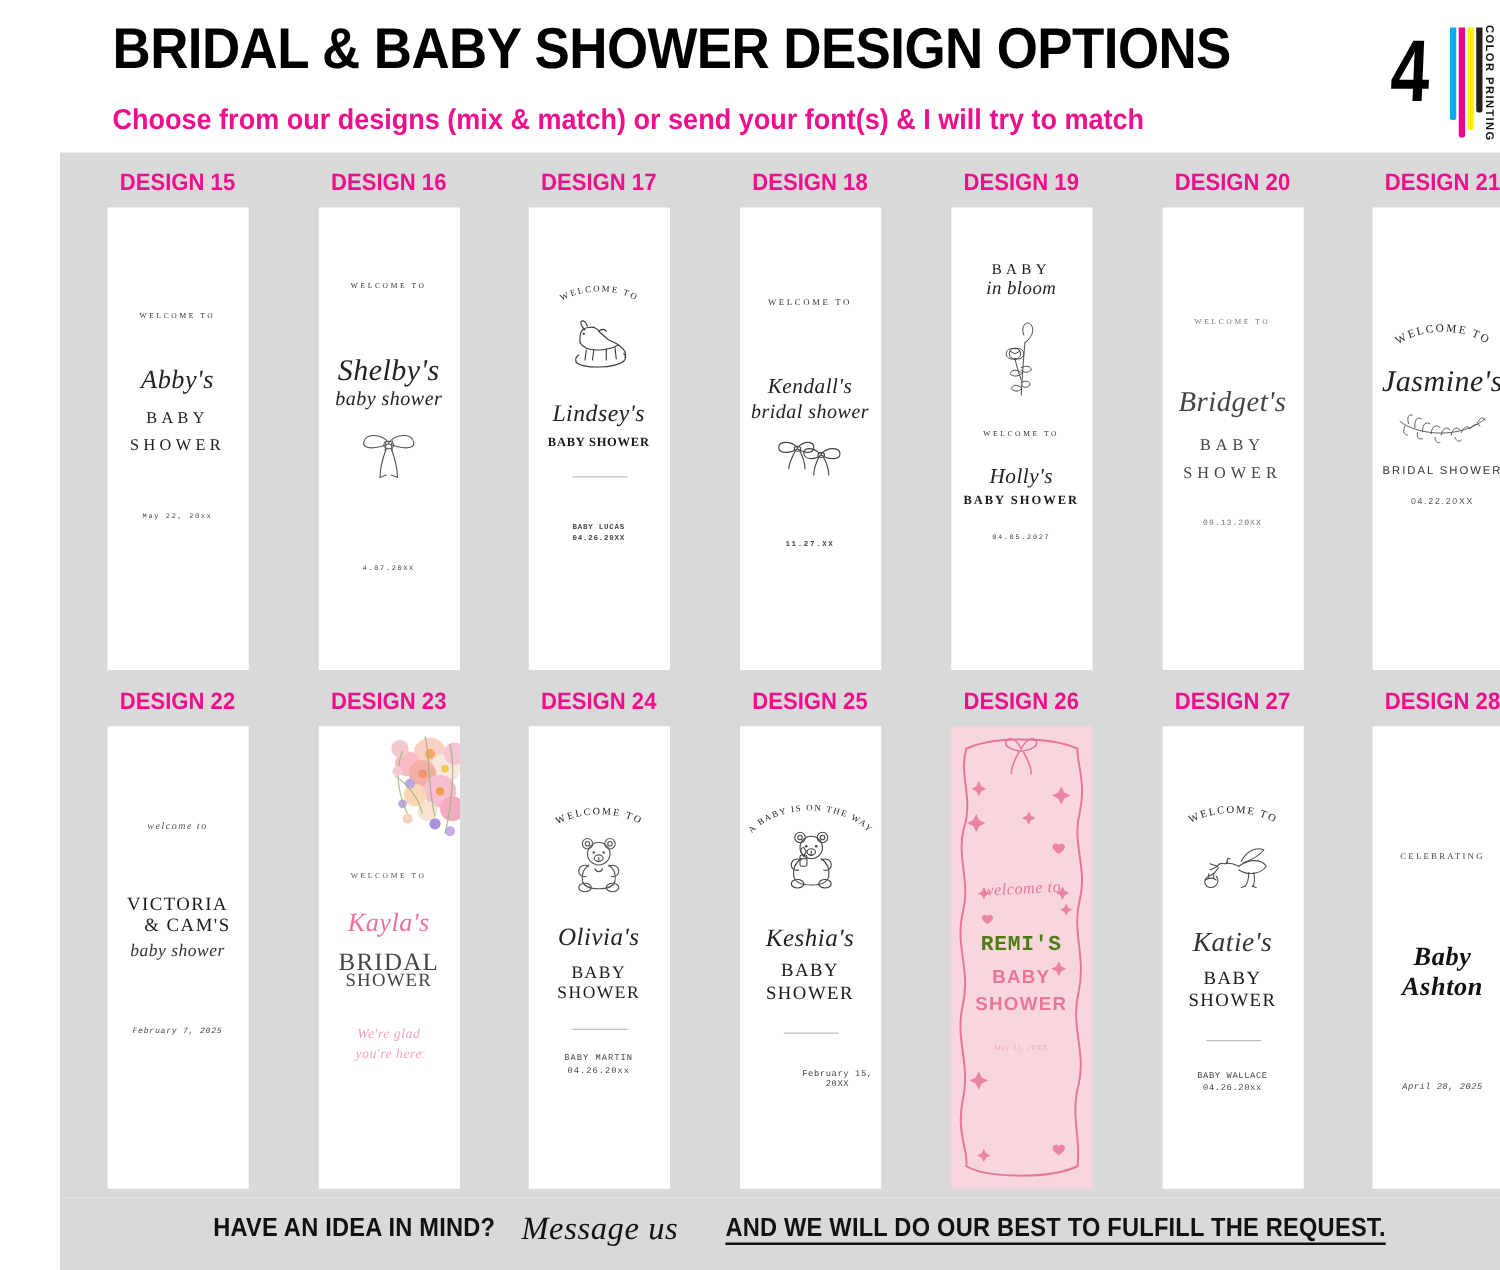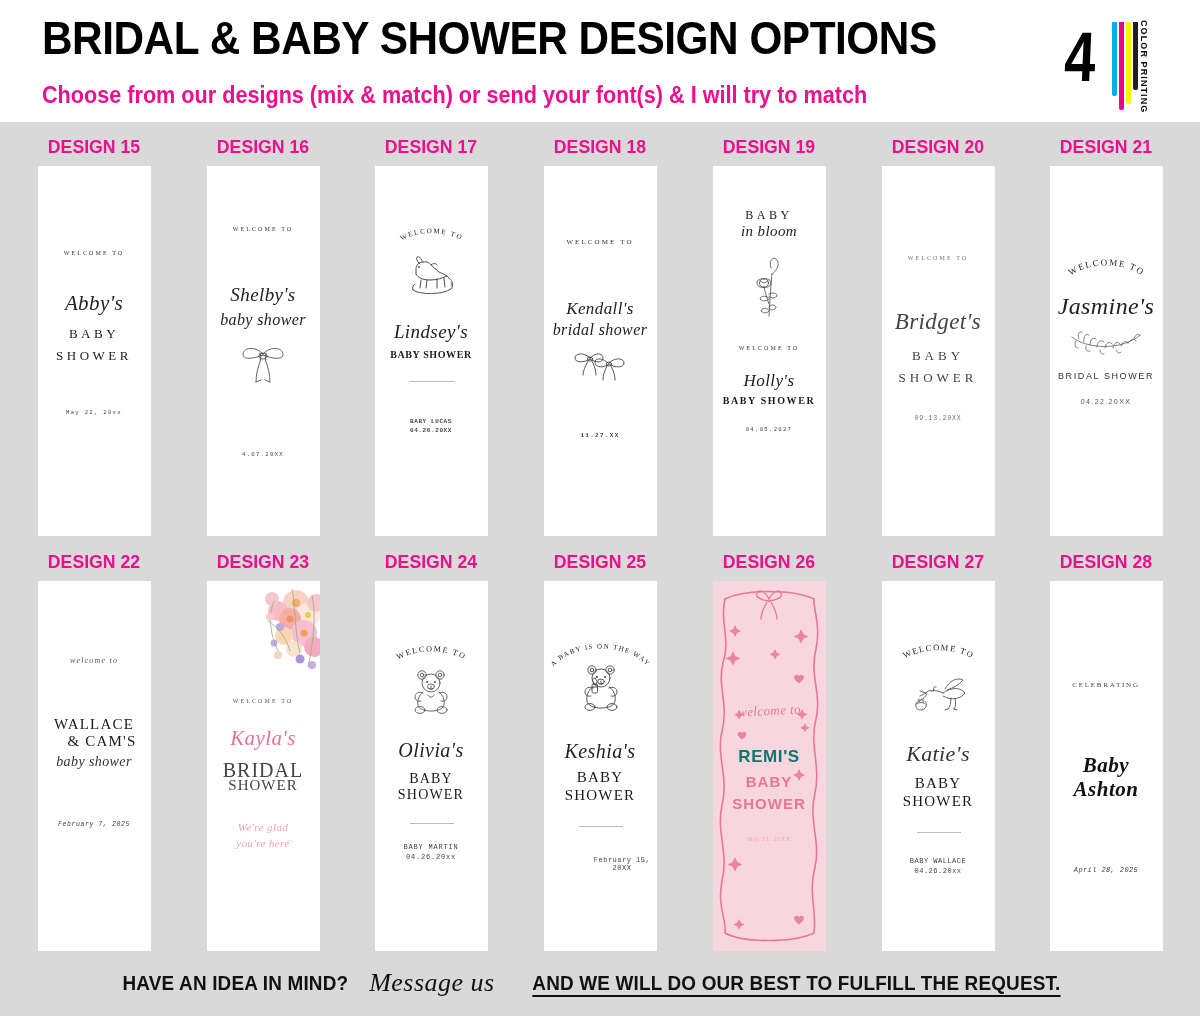--- a/index.html
+++ b/index.html
@@ -2,21 +2,21 @@
 <html><head>
 <meta charset="utf-8">
 <style>
   * { box-sizing: border-box; margin: 0; padding: 0; }
   html, body {
     width: 1200px; height: 1016px;
     background: #ffffff;
     font-family: "Liberation Sans", sans-serif;
     overflow: hidden;
   }
-  #page { position: relative; width: 1128px; height: 1016px; background: #ffffff; }
+  #page { position: relative; width: 1128px; height: 1016px; background: #ffffff; margin-left: 48px; }
 
   
   #header { position: absolute; left: 0; top: 0; width: 1200px; height: 122px; background: #ffffff; }
   #header-title {
     position: absolute; left: 42px; top: 14px; width: 1000px;
     font-family: "Liberation Sans Narrow", "Liberation Sans", sans-serif;
     font-weight: 700; font-size: 46px; line-height: 48px;
     letter-spacing: -0.5px; color: #000000;
     transform: scaleX(0.92); transform-origin: left center;
     white-space: nowrap;
@@ -131,21 +131,21 @@
         <div class="c-abs serif-caps" style="top:160px;font-size:13px;letter-spacing:3.5px;">BABY</div>
         <div class="c-abs serif-caps" style="top:182px;font-size:13px;letter-spacing:3.5px;">SHOWER</div>
         <div class="c-abs date-txt" style="top:243px;">May 22, 20xx</div>
       </div>
     </div>
 
     <div class="design-cell" style="left:183px;top:14px;">
       <div class="design-label">DESIGN 16</div>
       <div class="card">
         <div class="c-abs welcome-sm" style="top:60px;">WELCOME TO</div>
-        <div class="c-abs script" style="top:118px;font-size:19px;">Shelby's</div>
+        <div class="c-abs script" style="top:118px;font-size:24px;">Shelby's</div>
         <div class="c-abs script" style="top:145px;font-size:16px;">baby shower</div>
         <div style="position:absolute;top:174px;left:0;width:100%;">
           <svg class="ic" width="54" height="46" viewBox="0 0 54 46">
             <g fill="none" stroke="#555" stroke-width="0.9" stroke-linecap="round">
               <path d="M27 14 C20 6 8 7 7 14 C6 20 18 19 27 15"></path>
               <path d="M27 14 C34 6 46 7 47 14 C48 20 36 19 27 15"></path>
               <path d="M24 13 C25 16 25 18 24 20"></path>
               <path d="M30 13 C29 16 29 18 30 20"></path>
               <ellipse cx="27" cy="16" rx="4" ry="3"></ellipse>
               <path d="M25 19 C22 27 20 34 20 42"></path>
@@ -302,21 +302,21 @@
         </div>
         <div class="c-abs" style="top:205px;font-family:'Liberation Sans',sans-serif;font-size:9px;letter-spacing:1.6px;color:#333;">BRIDAL SHOWER</div>
         <div class="c-abs" style="top:232px;font-family:'Liberation Sans',sans-serif;font-size:7px;letter-spacing:1.4px;color:#555;">04.22.20XX</div>
       </div>
     </div>
 
     <div class="design-cell" style="left:14px;top:429px;">
       <div class="design-label">DESIGN 22</div>
       <div class="card">
         <div class="c-abs script" style="top:75px;font-size:8px;letter-spacing:1.2px;color:#555;">welcome to</div>
-        <div class="c-abs serif-caps" style="top:135px;font-size:15px;letter-spacing:1.2px;">WALLACE</div>
+        <div class="c-abs serif-caps" style="top:135px;font-size:15px;letter-spacing:1.2px;">VICTORIA</div>
         <div class="c-abs serif-caps" style="top:152px;font-size:15px;letter-spacing:1.2px;padding-left:16px;">&amp; CAM'S</div>
         <div class="c-abs script" style="top:173px;font-size:14px;color:#333;">baby shower</div>
         <div class="c-abs date-txt" style="top:240px;font-style:italic;letter-spacing:0.6px;font-size:6.5px;">February 7, 2025</div>
       </div>
     </div>
 
     <div class="design-cell" style="left:183px;top:429px;">
       <div class="design-label">DESIGN 23</div>
       <div class="card">
         <div style="position:absolute;right:0;top:0;width:86px;height:98px;">
@@ -473,21 +473,21 @@
             <path d="M92 142 l1.6 3.2 3.2 1.6 -3.2 1.6 -1.6 3.2 -1.6 -3.2 -3.2 -1.6 3.2 -1.6 z"></path>
             <path d="M86 188 l2 4 4 2 -4 2 -2 4 -2 -4 -4 -2 4 -2 z"></path>
             <path d="M22 276 l2.4 5 5 2.4 -5 2.4 -2.4 5 -2.4 -5 -5 -2.4 5 -2.4 z"></path>
             <path d="M26 338 l1.8 3.6 3.6 1.8 -3.6 1.8 -1.8 3.6 -1.8 -3.6 -3.6 -1.8 3.6 -1.8 z"></path>
             <path d="M86 95 c1.6-2.4 5-1.2 5 1.4 0 2.2-2.8 4-5 6 -2.2-2-5-3.8-5-6 0-2.6 3.4-3.8 5-1.4 z"></path>
             <path d="M29 152 c1.4-2.2 4.4-1 4.4 1.2 0 2-2.4 3.6-4.4 5.2 -2-1.6-4.4-3.2-4.4-5.2 0-2.2 3-3.4 4.4-1.2 z"></path>
             <path d="M86 336 c1.6-2.4 5-1.2 5 1.4 0 2.2-2.8 4-5 6 -2.2-2-5-3.8-5-6 0-2.6 3.4-3.8 5-1.4 z"></path>
           </g>
         </svg>
         <div class="c-abs script" style="top:122px;font-size:13px;color:#E8769B;transform:rotate(-3deg);">welcome to</div>
-        <div class="c-abs" style="top:166px;font-family:Liberation Sans, sans-serif;font-weight:700;font-size:17px;letter-spacing:0.6px;color:#0f766e;">REMI'S</div>
+        <div class="c-abs" style="top:166px;font-family:Liberation Mono, monospace;font-weight:700;font-size:17px;letter-spacing:0.6px;color:#4d7c0f;">REMI'S</div>
         <div class="c-abs" style="top:192px;font-family:'Liberation Sans',sans-serif;font-weight:700;font-size:15px;letter-spacing:1px;color:#E8769B;">BABY</div>
         <div class="c-abs" style="top:214px;font-family:'Liberation Sans',sans-serif;font-weight:700;font-size:15px;letter-spacing:1px;color:#E8769B;">SHOWER</div>
         <div class="c-abs" style="top:255px;font-family:'Liberation Serif',serif;font-size:6px;letter-spacing:0.6px;color:#EFA7BE;">May 21, 20XX</div>
       </div>
     </div>
 
     <div class="design-cell" style="left:858px;top:429px;">
       <div class="design-label">DESIGN 27</div>
       <div class="card">
         <div class="arc" style="top:52px;">

